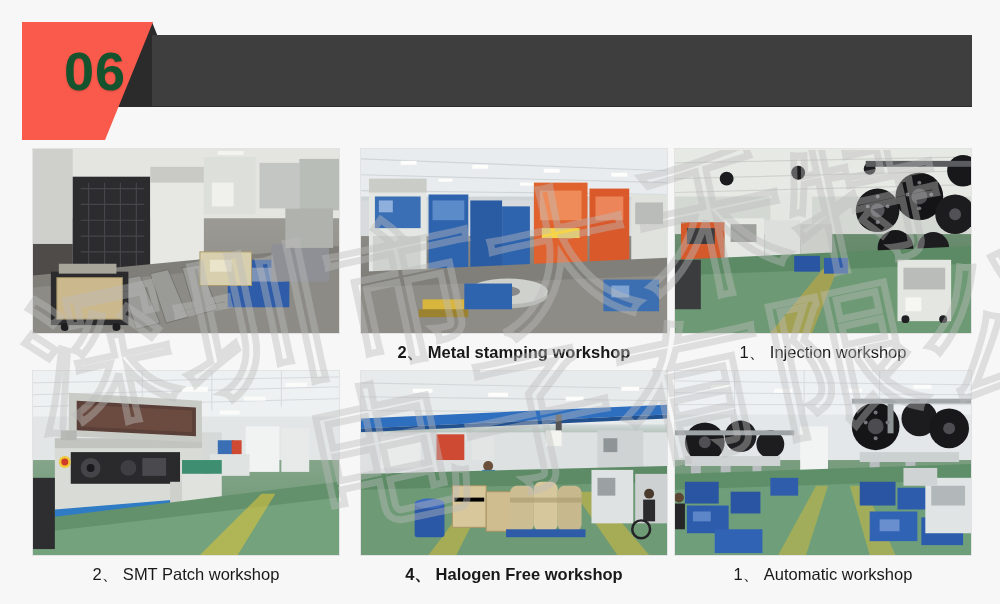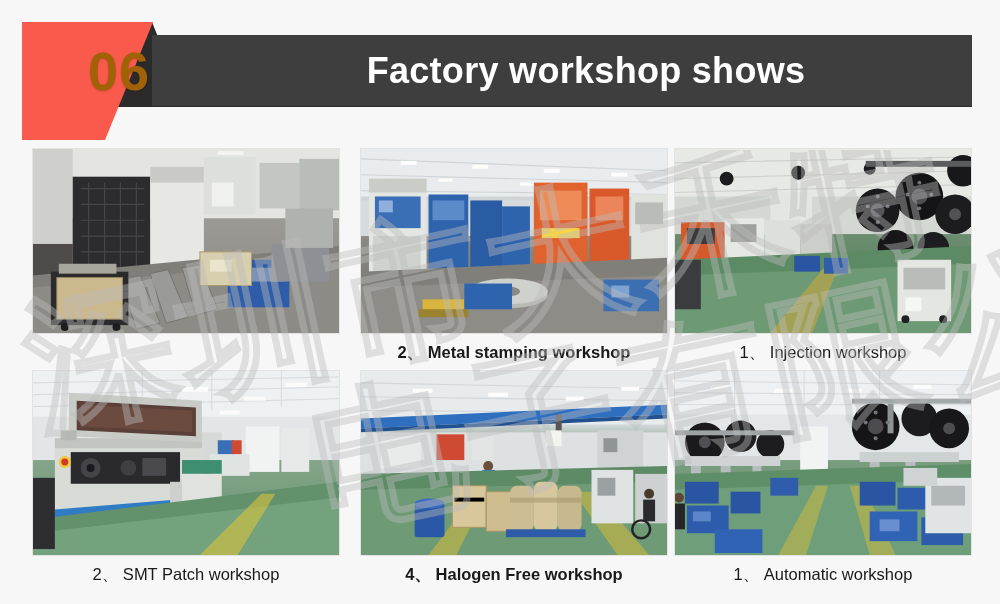--- a/index.html
+++ b/index.html
@@ -40,24 +40,24 @@
     display: block;
   }
 
   #section-number {
     position: absolute;
     left: 40px;
     top: 44px;
     width: 110px;
     font-size: 54px;
     font-weight: bold;
-    color: #a16207;
+    color: #14532d;
     letter-spacing: 1px;
     line-height: 1;
-    text-align: right;
+    text-align: center;
     z-index: 4;
     text-shadow: 0 1px 2px rgba(0,0,0,0.18);
   }
 
   #header-title {
     position: absolute;
     left: 200px;
     top: 35px;
     width: 772px;
     height: 72px;
@@ -172,21 +172,20 @@
 
       <rect x="152" y="35" width="820" height="72" fill="#3e3e3e"></rect>
 
       <polygon points="22,22 153,22 105,140 22,140" fill="#fa5a4b"></polygon>
 
       <rect x="152" y="106" width="820" height="1" fill="#1f1f1f" opacity="0.55"></rect>
     </svg>
 
     <div id="section-number">06</div>
 
-    <div id="header-title">Factory workshop shows</div>
   </div>
 
   <div id="gallery">
 
     <div class="grid-row row-1">
 
       <div class="cell c1">
         <div class="photo">
           <div class="photo-inner scene s1">
             <svg class="scene" viewBox="0 0 308 186" preserveAspectRatio="none">

